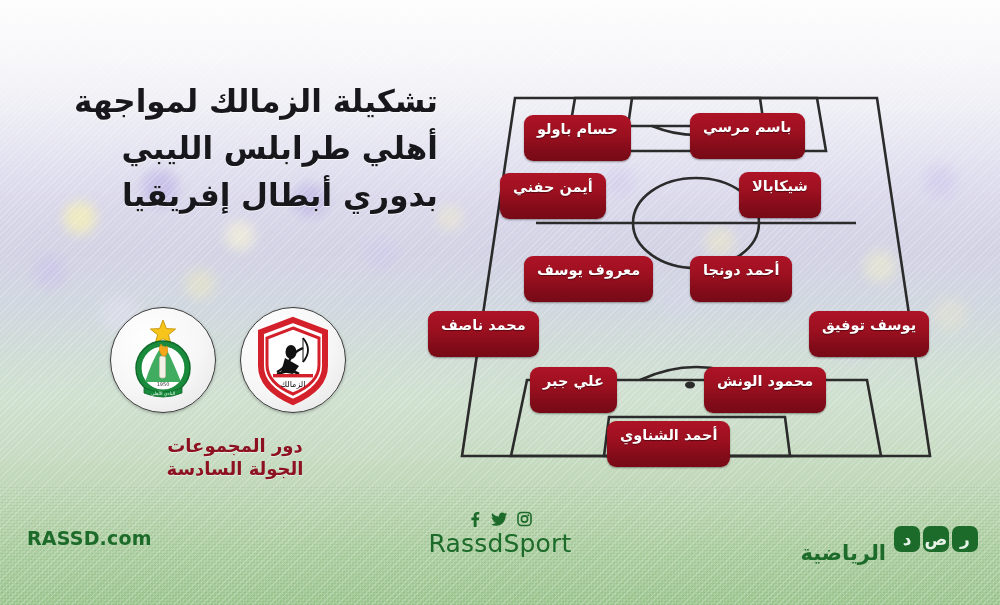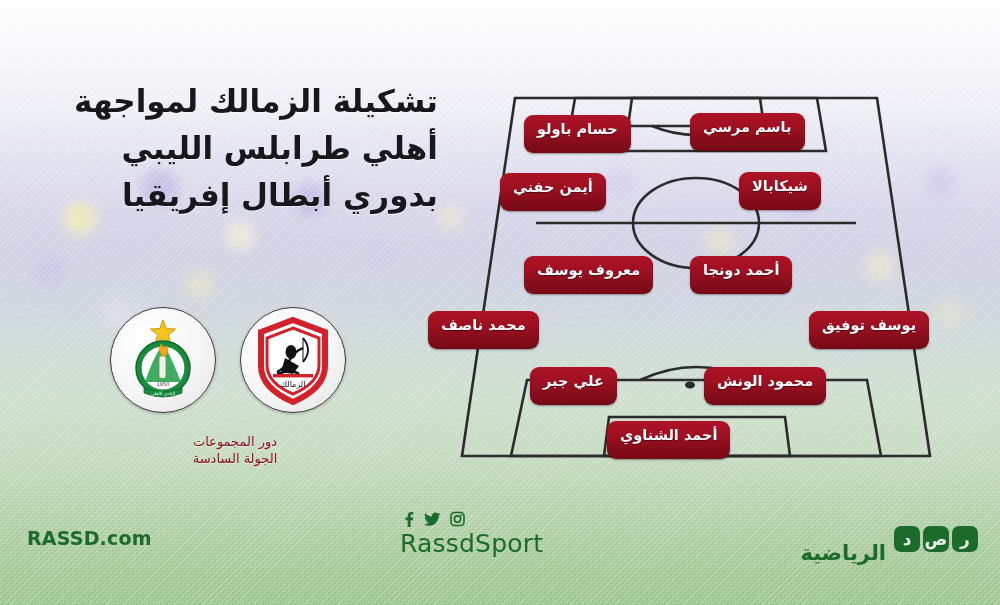--- a/index.html
+++ b/index.html
@@ -128,22 +128,22 @@
   .crest svg { display: block; width: 100%; height: 100%; }
 
   .round-info {
     position: absolute;
     left: 100px;
     top: 434px;
     width: 270px;
     text-align: center;
     direction: rtl;
     color: #8d1221;
-    font-weight: normal;
-    font-size: 13px;
+    font-weight: bold;
+    font-size: 18px;
     line-height: 1.3;
     text-shadow: 0 1px 0 rgba(255,255,255,.45);
   }
   .round-info .ln { display: block; }
 
   
   #pitch {
     position: absolute;
     left: 390px;
     top: 88px;
@@ -154,21 +154,21 @@
 
   
   .chip {
     position: absolute;
     direction: rtl;
     color: #ffffff;
     font-weight: bold;
     font-size: 14.5px;
     line-height: 1;
     white-space: nowrap;
-    padding: 7px 13px 16px 13px;
+    padding: 7px 13px 24px 13px;
     border-radius: 9px;
     background: linear-gradient(180deg, #ae1326 0%, #9c1020 42%, #860c1a 72%, #760a16 100%);
     box-shadow: 0 1px 2px rgba(0,0,0,.38);
     text-shadow: 0 1px 1px rgba(0,0,0,.45);
   }
 
   
   .footer-left {
     position: absolute;
     left: 27px;
@@ -176,20 +176,21 @@
     color: #1d6b2a;
     font-weight: bold;
     font-size: 19px;
     letter-spacing: .2px;
   }
   .footer-center {
     position: absolute;
     left: 400px;
     top: 508px;
     width: 200px;
+    text-align: center;
     color: #1d6b2a;
   }
   .footer-center .social {
     display: block;
     height: 20px;
     line-height: 20px;
     margin-bottom: 1px;
   }
   .footer-center .social svg { vertical-align: middle; margin: 0 2px; }
   .footer-center .brand {

